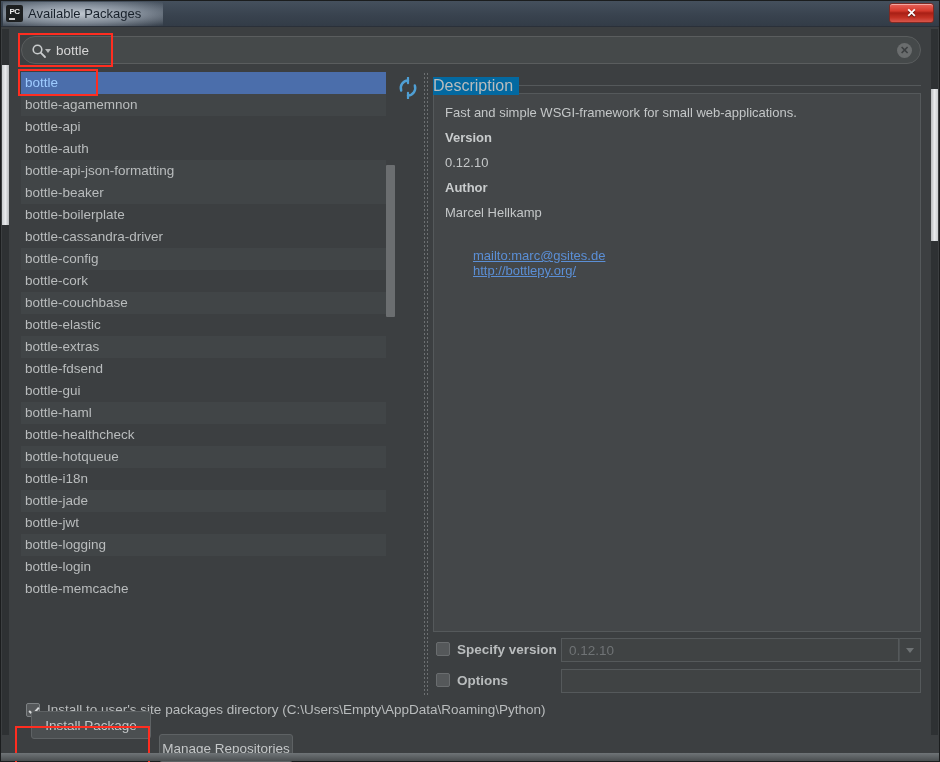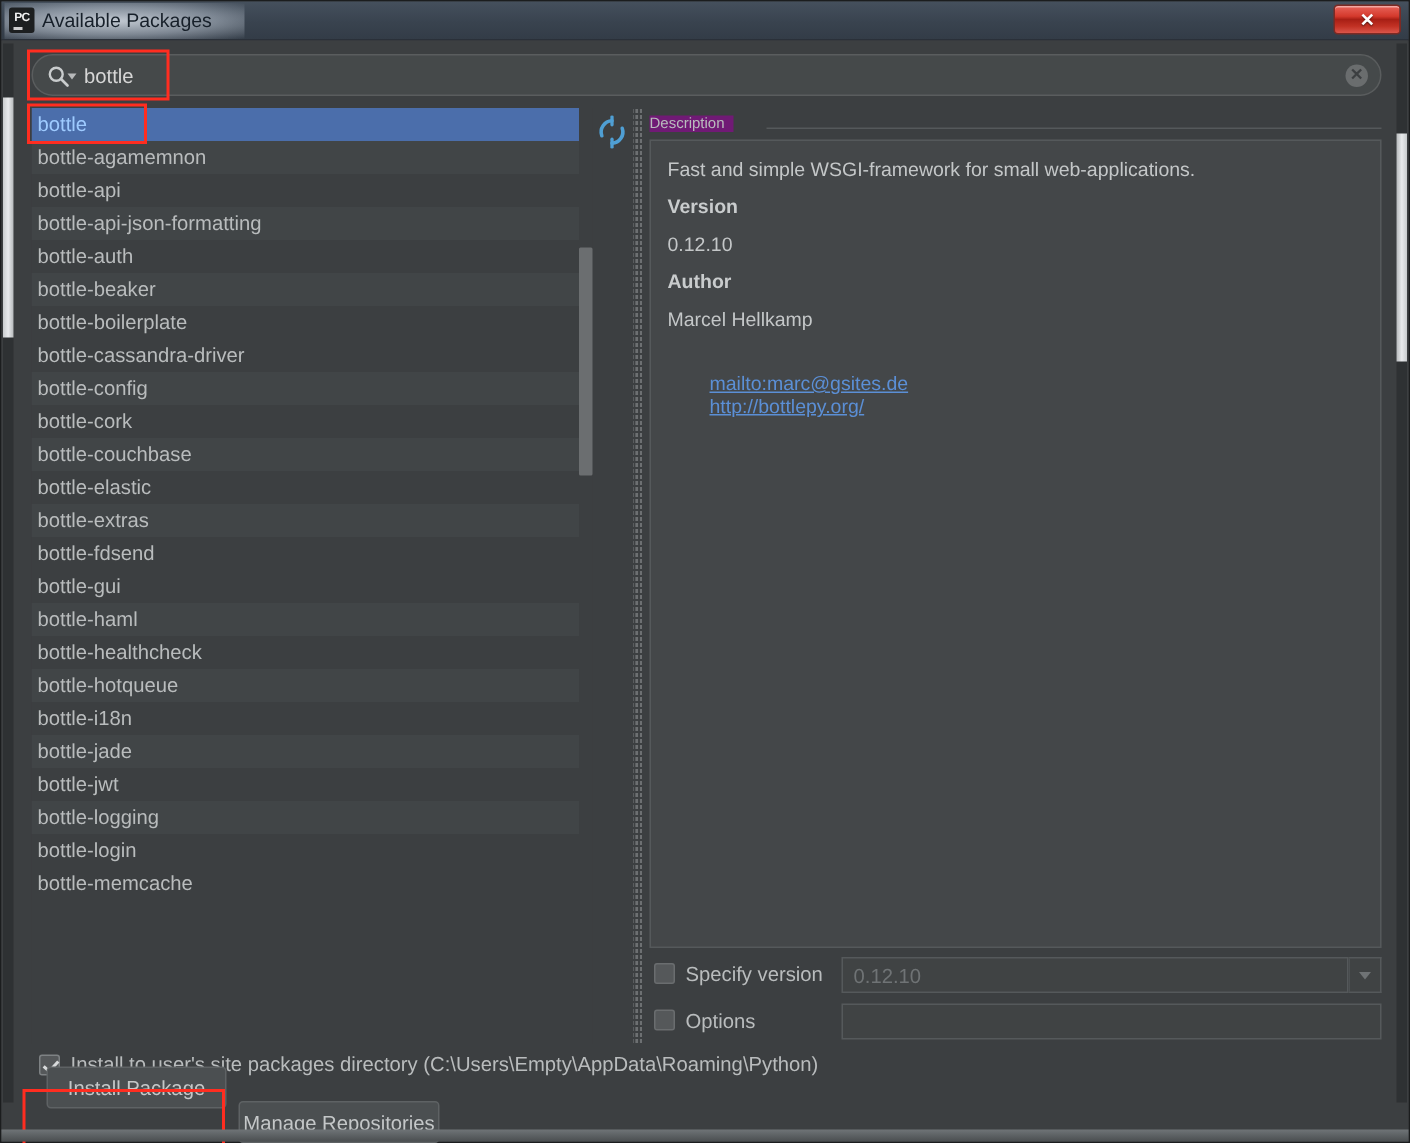--- a/index.html
+++ b/index.html
@@ -175,22 +175,22 @@
     background-position: 1px 0;
   }
 
   
   #desc-group {
     position: absolute; left: 432px; top: 50px;
     width: 488px; height: 555px;
   }
   #desc-label {
     position: absolute; left: 0; top: 0;
-    font-size: 10px; color: #b9bcbd;
-    background: #701a75;
+    font-size: 16px; color: #b9bcbd;
+    background: #0369a1;
     padding-right: 6px;
     z-index: 2;
   }
   #desc-line {
     position: absolute; left: 78px; top: 8px;
     width: 410px; height: 1px;
     background: #55595b;
   }
   #desc-box {
     position: absolute; left: 0; top: 16px;
@@ -228,20 +228,21 @@
     position: absolute; left: 3px; top: 4px;
     width: 14px; height: 14px;
     background: #55585a;
     border: 1px solid #6a6d6f;
     border-radius: 2px;
   }
   .cb-label {
     position: absolute; left: 24px; top: 2px;
     font-size: 13.5px; color: #b9bcbd;
     line-height: 19px;
+    font-weight: bold;
   }
   .opt-input {
     position: absolute; top: 0;
     height: 24px;
     background: #404344;
     border: 1px solid #55595b;
     color: #6f7375;
     font-size: 13.5px;
     line-height: 22px;
     padding-left: 7px;
@@ -368,22 +369,22 @@
       <div id="search-caret"></div>
       <input id="search-input" type="text" value="bottle" style="">
       <div id="search-clear">✕</div>
     </div>
     <div id="anno-search"></div>
 
     <div id="list-panel">
         <div class="list-row odd selected">bottle</div>
         <div class="list-row even">bottle-agamemnon</div>
         <div class="list-row odd">bottle-api</div>
+        <div class="list-row odd">bottle-auth</div>
         <div class="list-row even">bottle-api-json-formatting</div>
-        <div class="list-row odd">bottle-auth</div>
         <div class="list-row even">bottle-beaker</div>
         <div class="list-row odd">bottle-boilerplate</div>
         <div class="list-row odd">bottle-cassandra-driver</div>
         <div class="list-row even">bottle-config</div>
         <div class="list-row odd">bottle-cork</div>
         <div class="list-row even">bottle-couchbase</div>
         <div class="list-row odd">bottle-elastic</div>
         <div class="list-row even">bottle-extras</div>
         <div class="list-row odd">bottle-fdsend</div>
         <div class="list-row odd">bottle-gui</div>

